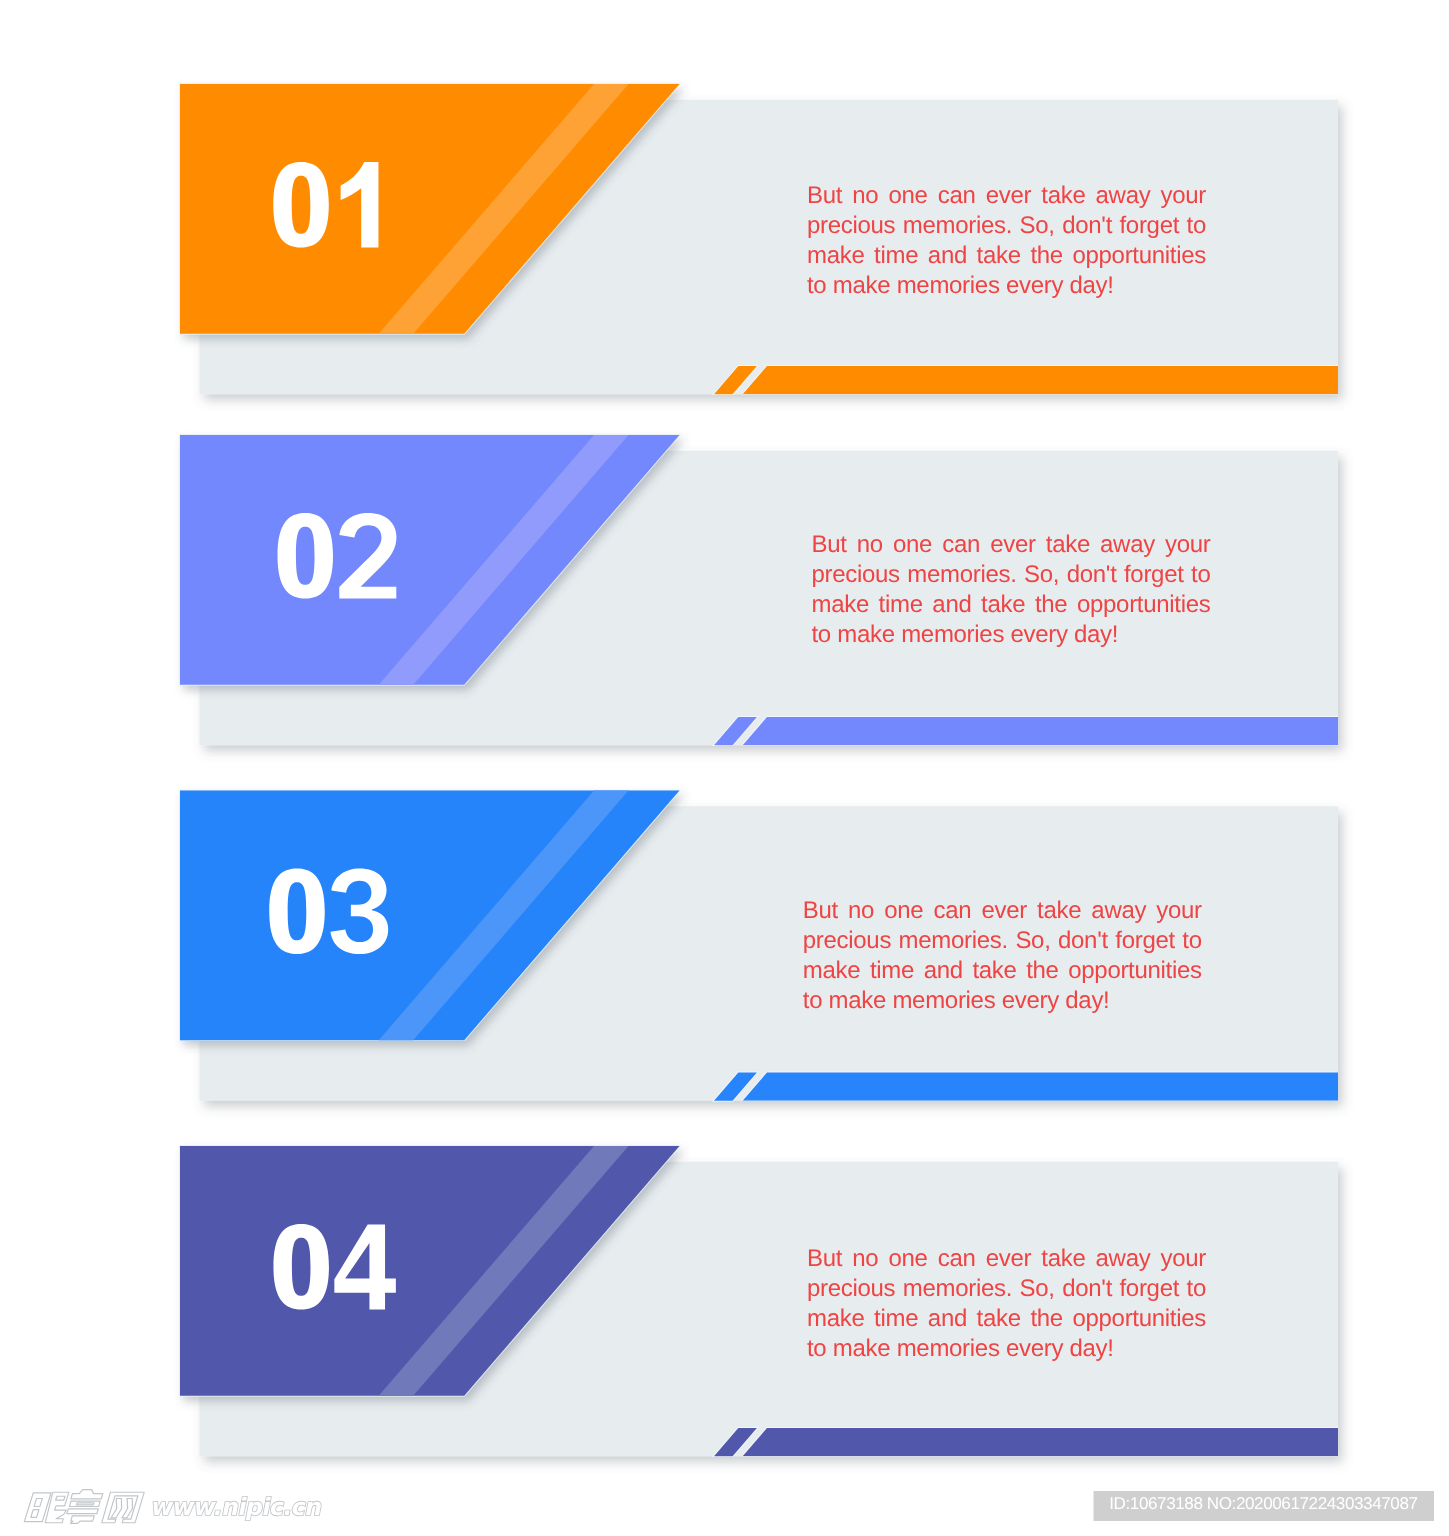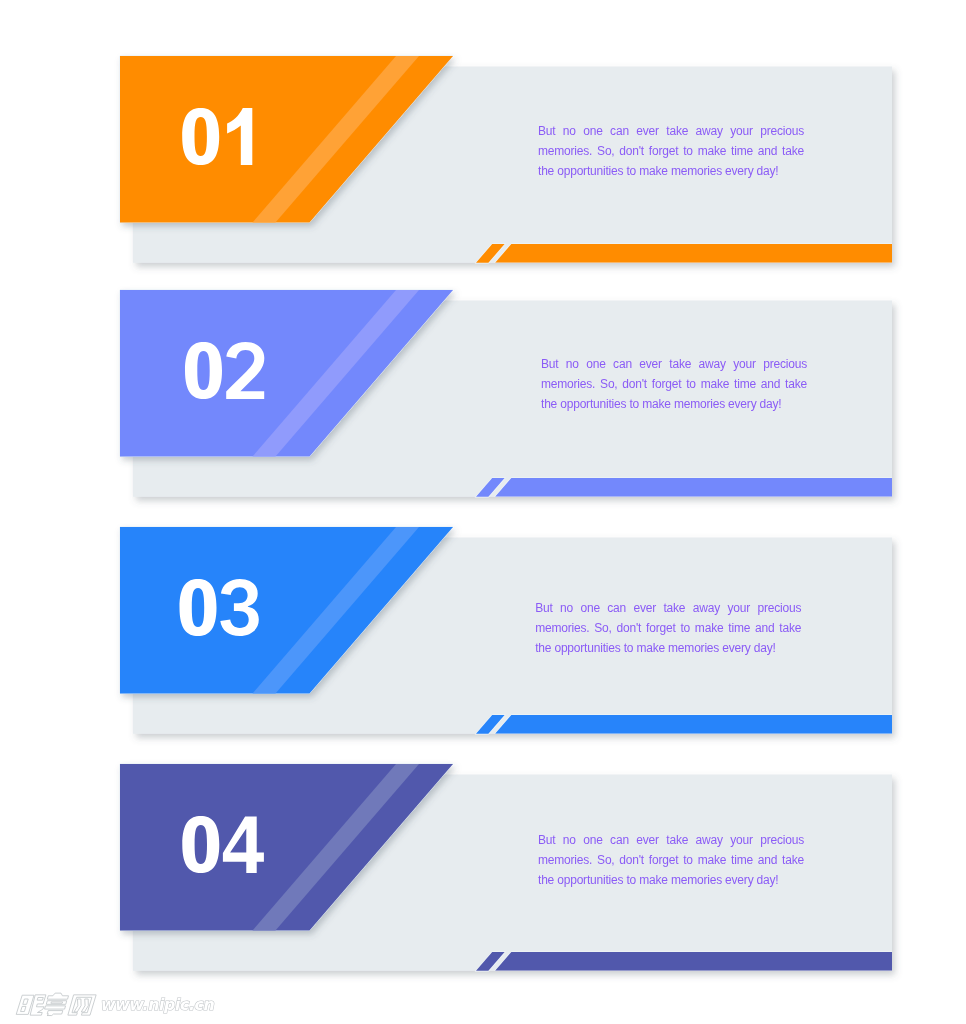--- a/index.html
+++ b/index.html
@@ -1,22 +1,22 @@
 <!DOCTYPE html>
 <html><head>
 <meta charset="utf-8">
 <title>Numbered Banner Infographic</title>
 <style>
   html,body{margin:0;padding:0;background:#ffffff;}
   body{width:966px;height:1024px;overflow:hidden;
        font-family:"Liberation Sans",sans-serif;-webkit-font-smoothing:antialiased;}
   #stage{position:relative;width:966px;height:1024px;background:#ffffff;}
   #art{position:absolute;left:0;top:0;}
-  .body-text{position:absolute;width:266px;font-size:12px;letter-spacing:-0.2px;
-        line-height:20px;color:#8b5cf6;text-align:justify;
+  .body-text{position:absolute;width:266px;font-size:16px;letter-spacing:-0.2px;
+        line-height:20px;color:#ef4444;text-align:justify;
         -webkit-font-smoothing:antialiased;transform:translateZ(0);}
   #idbadge{position:absolute;left:729px;top:993.5px;width:227px;height:20px;
         background:#cfcfcf;}
   #idbadge span{position:absolute;left:10.5px;top:3.5px;font-size:11.4px;
         letter-spacing:-0.28px;color:#ffffff;white-space:nowrap;}
 </style>
 </head>
 <body>
 
 <div id="stage">
@@ -107,13 +107,16 @@
             <path d="M 15.6 5.4 L 19.2 5.4 L 20.2 12.4 L 17.0 19.0 L 13.6 19.0 L 16.8 12.4 Z"></path>
           </g>
         </g>
   <text x="83" y="16.6" font-family="&quot;DejaVu Sans&quot;,sans-serif" font-size="15.8" font-weight="bold" font-style="italic" fill="#ffffff" stroke="#c2c6c9" stroke-width="1.15" paint-order="stroke" letter-spacing="-0.4">www.nipic.cn</text>
 </g>
 </svg>
 <div class="body-text" style="left:538.0px;top:121.0px;">But no one can ever take away your precious memories. So, don't forget to make time and take the opportunities to make memories every day!</div>
 <div class="body-text" style="left:541.0px;top:354.3px;">But no one can ever take away your precious memories. So, don't forget to make time and take the opportunities to make memories every day!</div>
 <div class="body-text" style="left:535.2px;top:597.7px;">But no one can ever take away your precious memories. So, don't forget to make time and take the opportunities to make memories every day!</div>
 <div class="body-text" style="left:538.0px;top:829.7px;">But no one can ever take away your precious memories. So, don't forget to make time and take the opportunities to make memories every day!</div>
+<div id="idbadge" style="background-color: rgb(207, 207, 207);">
+      <span>ID:10673188 NO:20200617224303347087</span>
+    </div>
 </div>
 
 </body></html>

